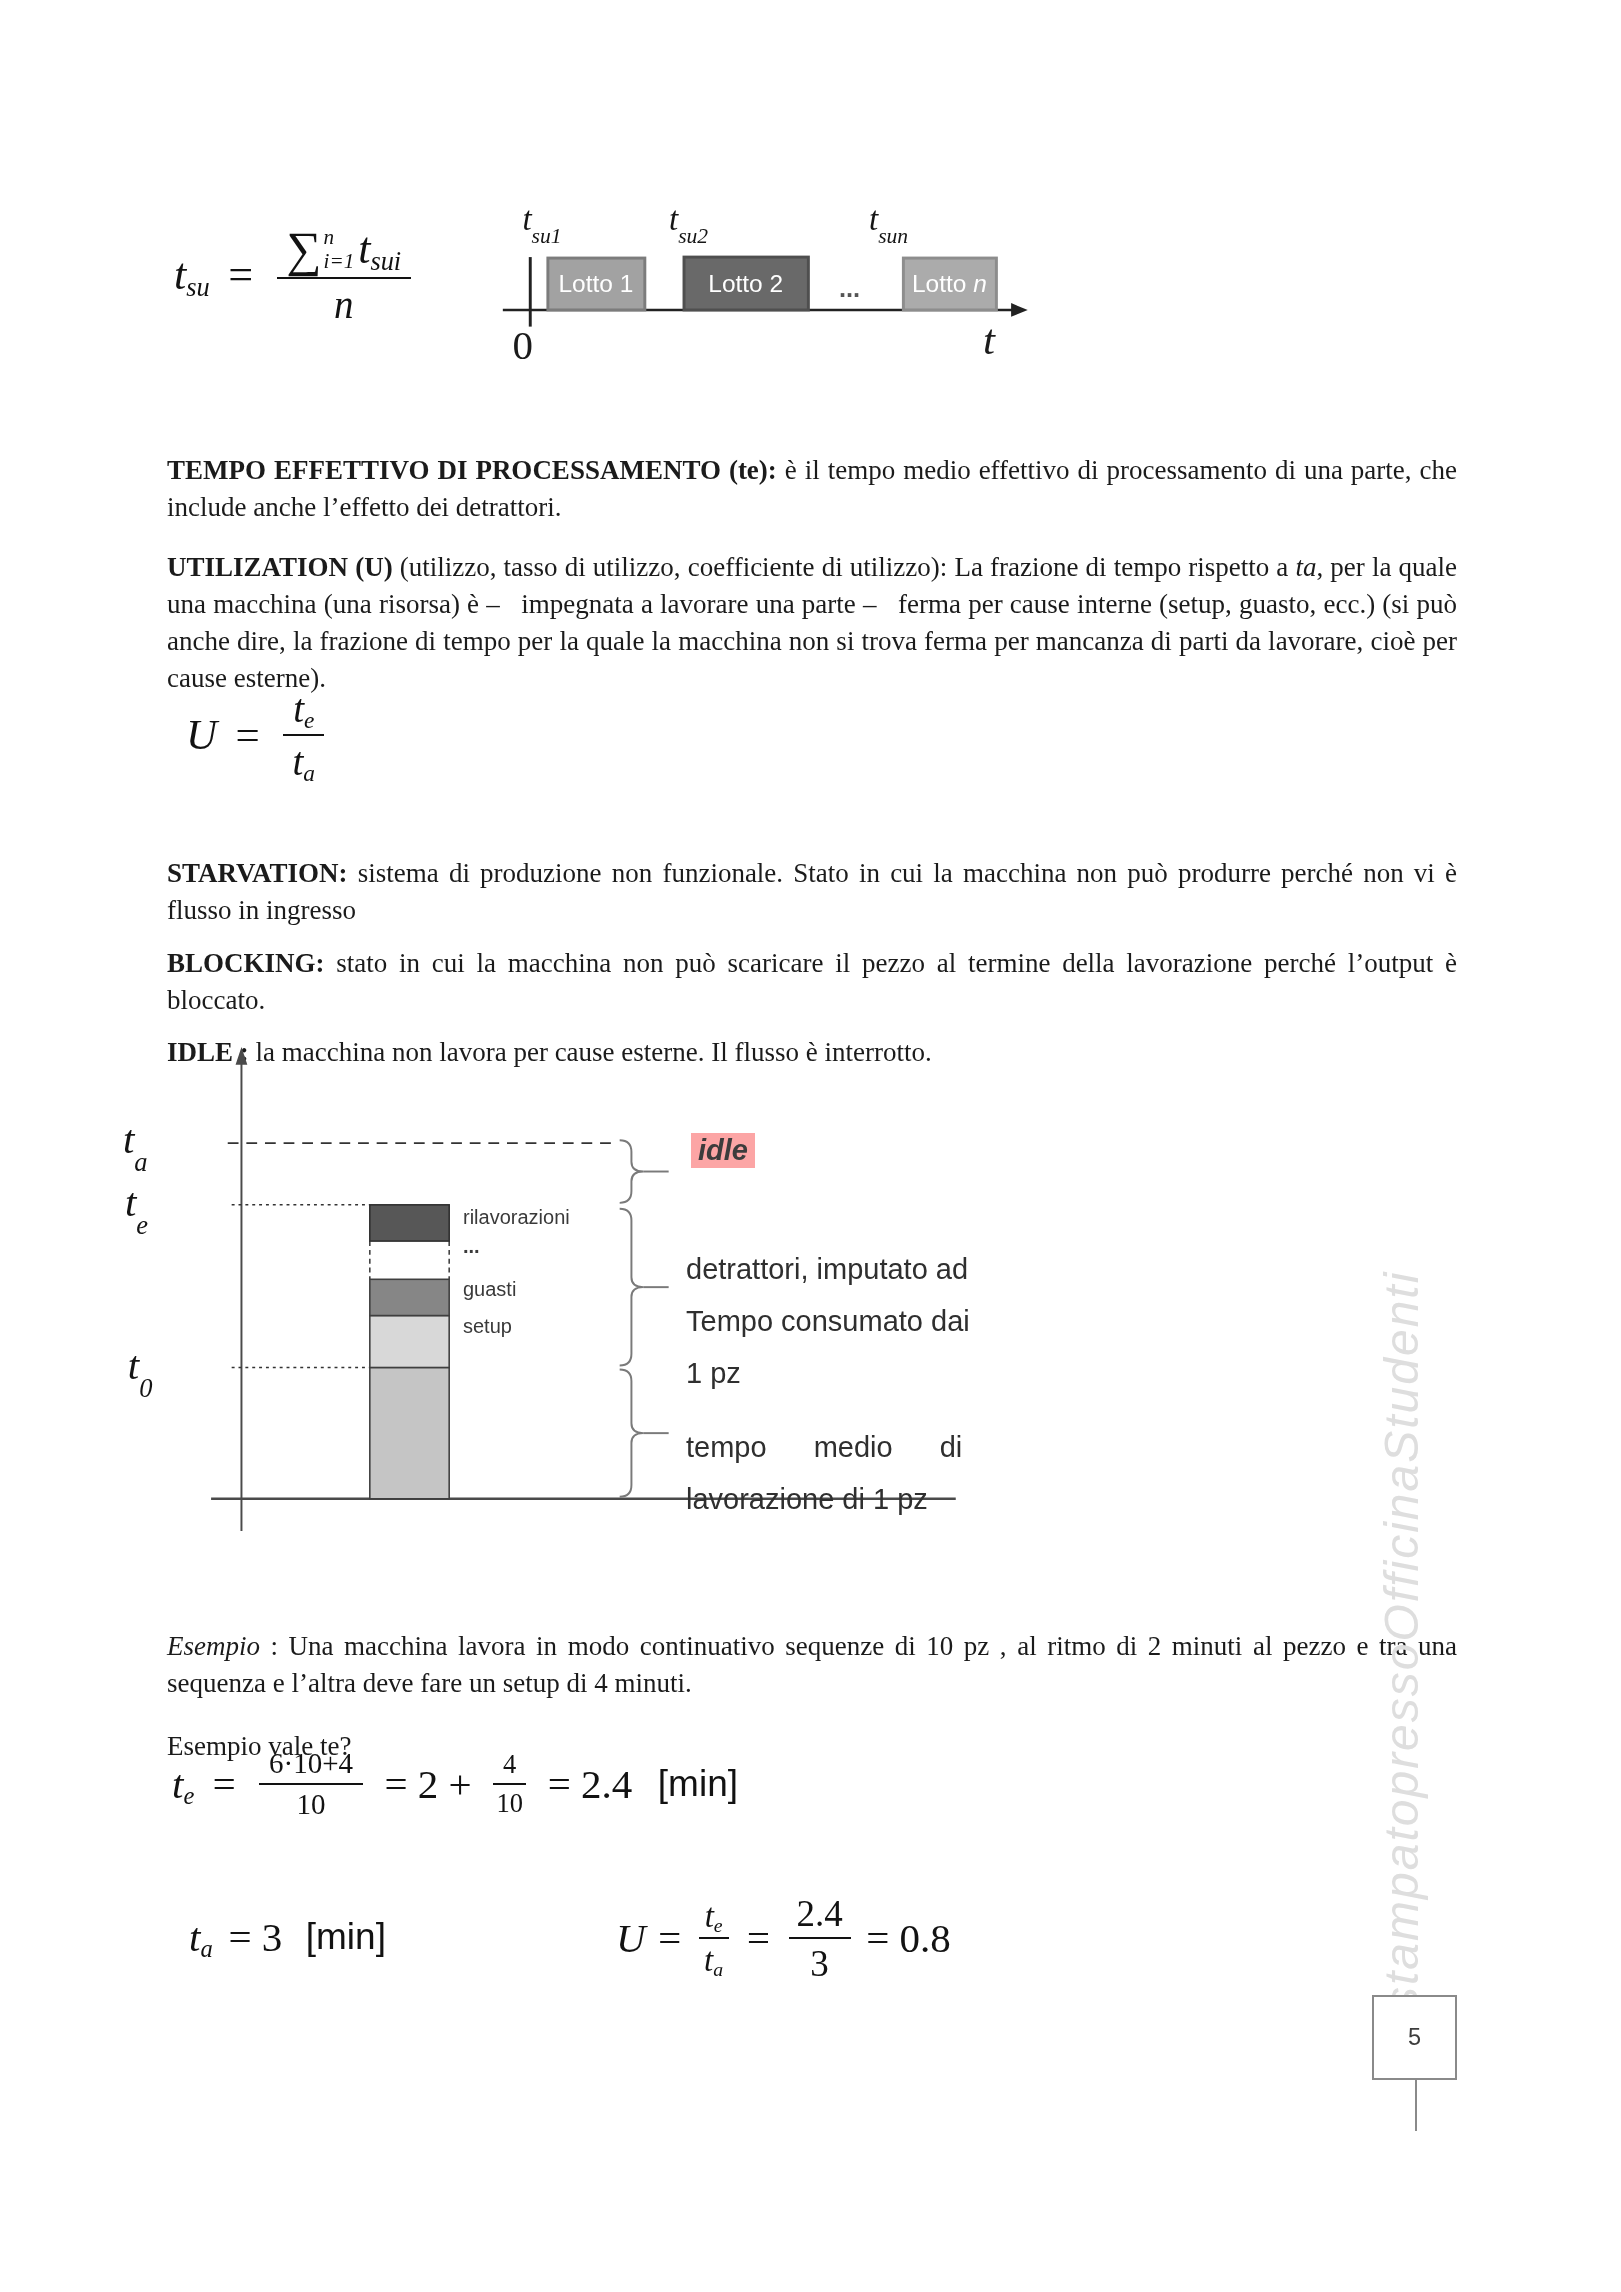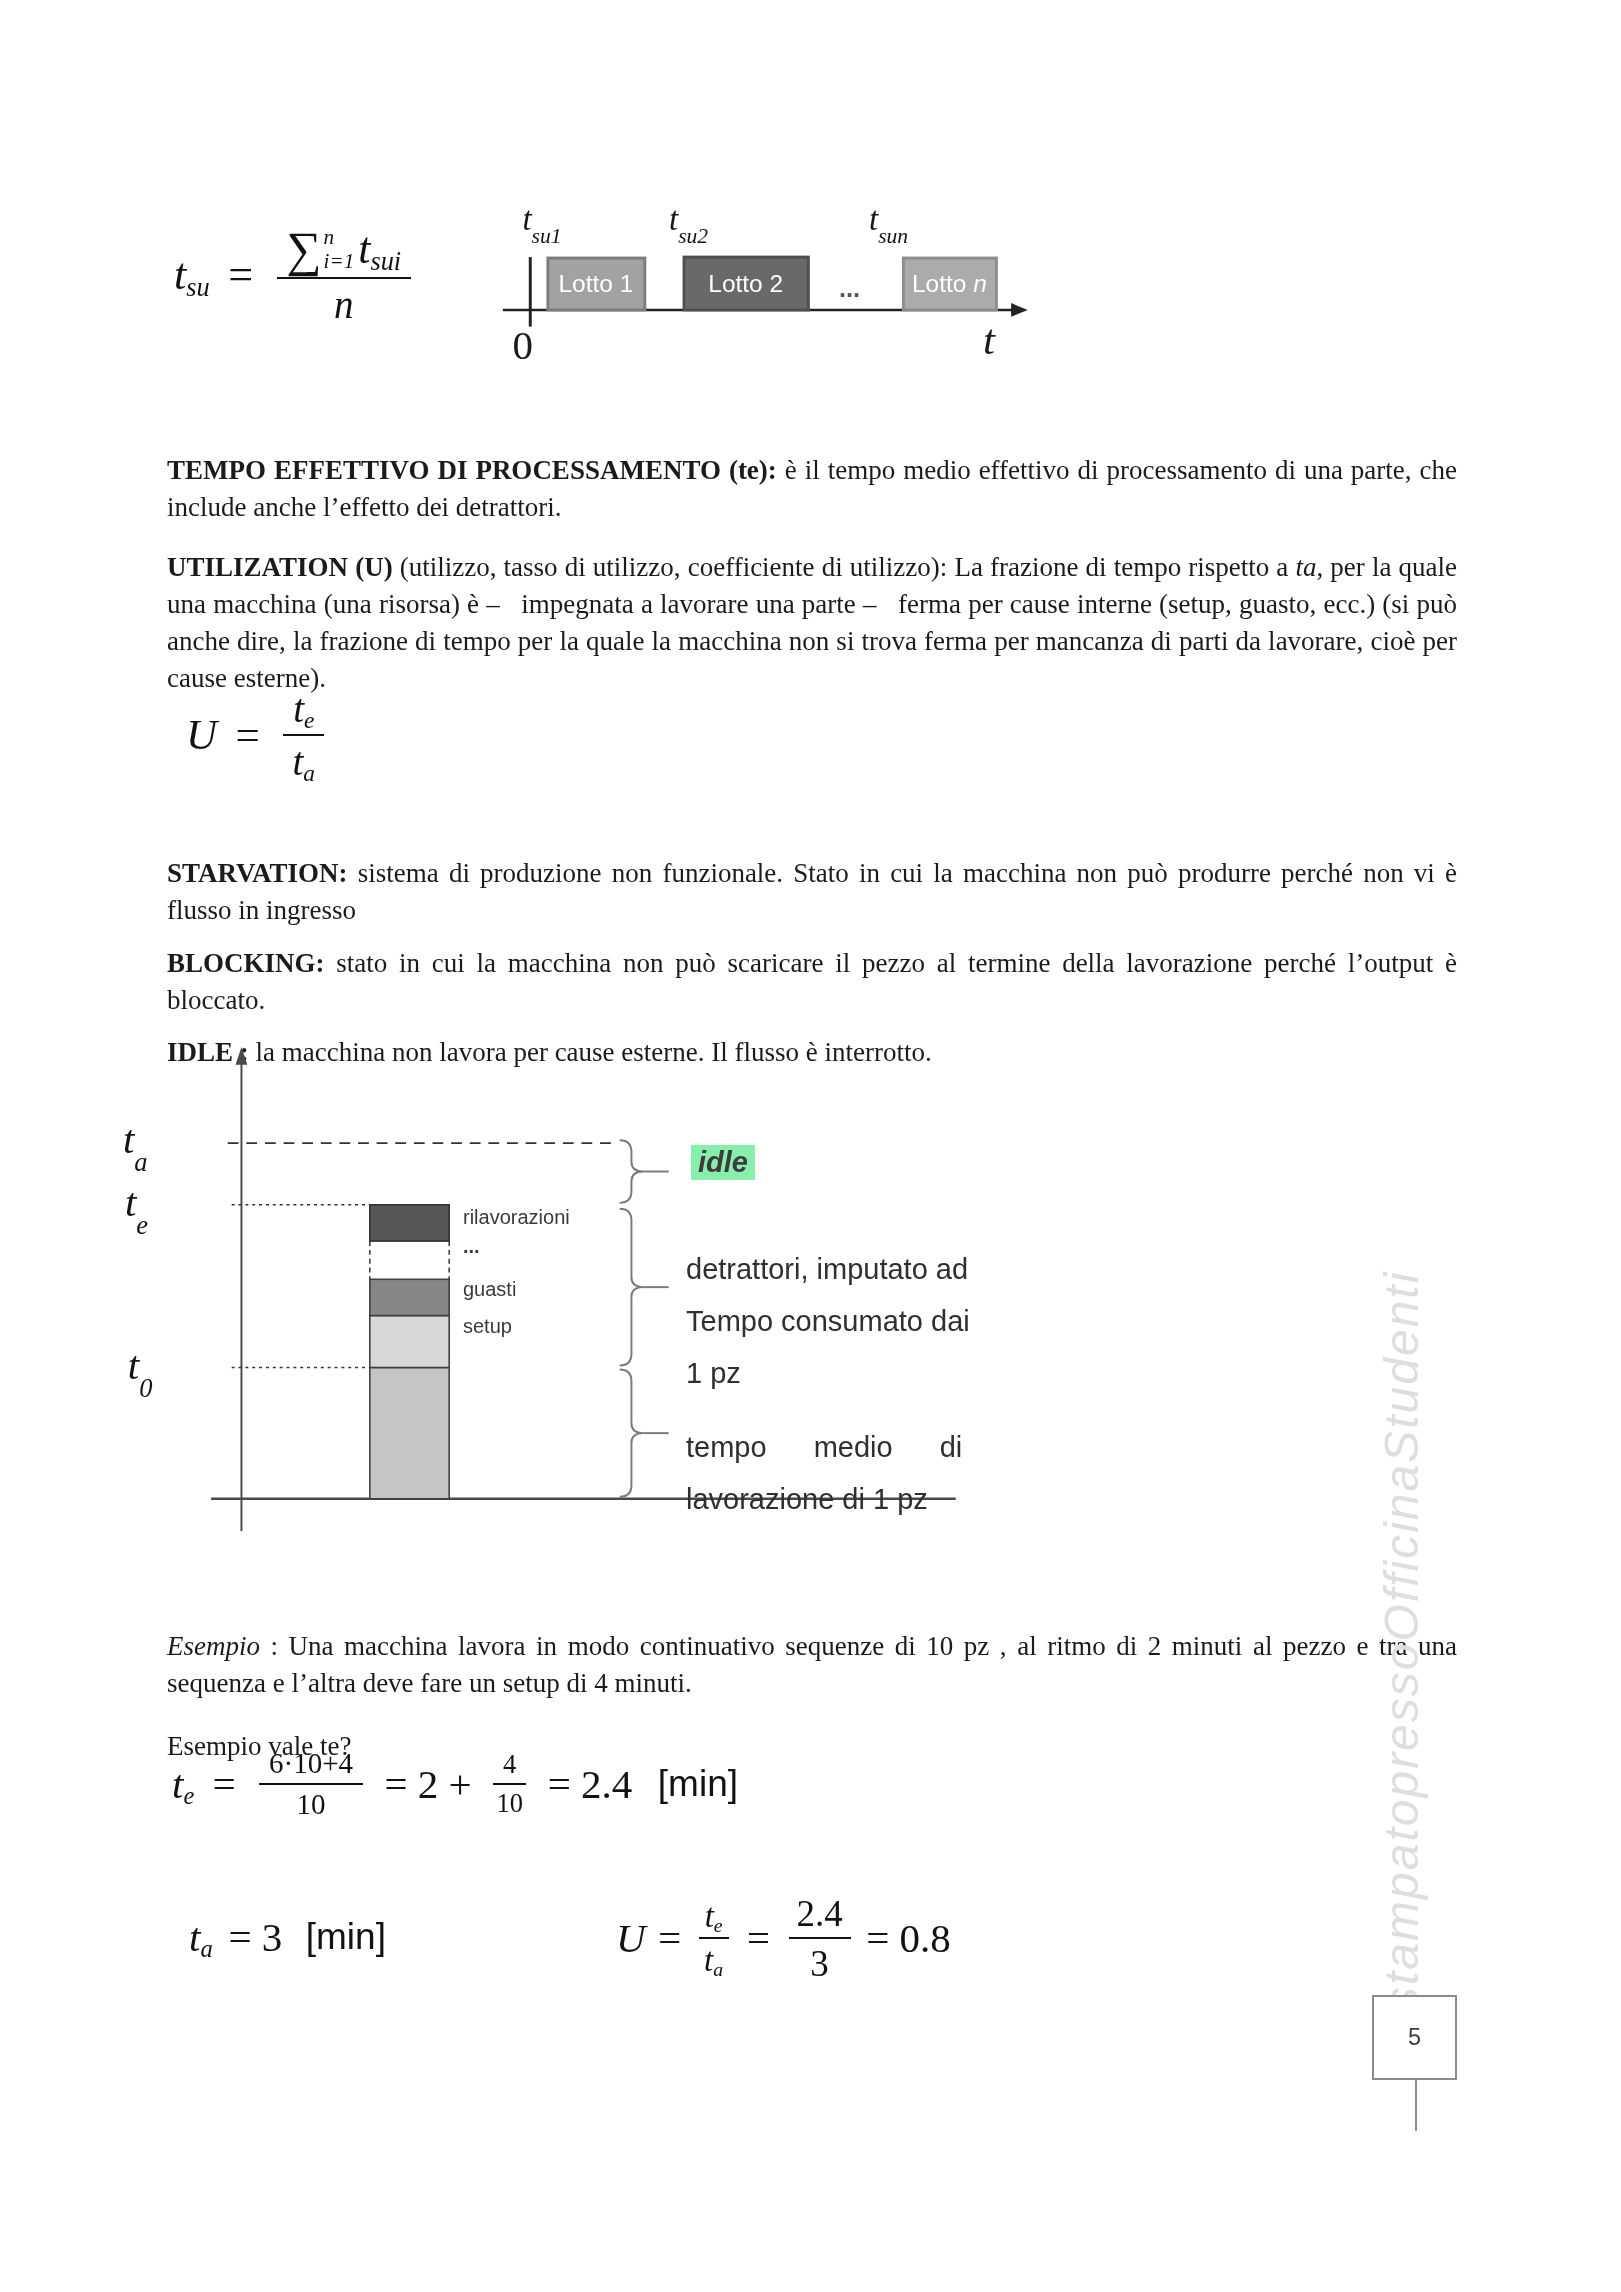--- a/index.html
+++ b/index.html
@@ -26,22 +26,22 @@
            line-height:1.15;margin:0 3.9px 0 2px;}
   
   .lotto{position:absolute;left:495px;top:201px;width:568px;height:167px;}
   .lotto .toplab{position:absolute;font-size:33px;font-style:italic;font-family:"Liberation Serif",serif;color:#151515;}
   .lotto .toplab sub{font-size:21.6px;position:relative;top:5.9px;}
   
   .chart{position:absolute;left:118px;top:1039px;width:1166px;height:510px;}
   .chart .ylab{position:absolute;font-size:41px;font-style:italic;font-family:"Liberation Serif",serif;color:#141414;}
   .chart .ylab sub{font-size:26.5px;position:relative;top:8.8px;}
   .seglab{position:absolute;left:345px;font-family:"Liberation Sans",sans-serif;font-size:20px;color:#3a3a3a;}
-  .idlelab{position:absolute;left:573px;top:106px;font-family:"Liberation Sans",sans-serif;
-           font-size:29px;font-weight:700;font-style:italic;color:#3c3c3c;background:#86efac;padding:1px 6.9px;}
+  .idlelab{position:absolute;left:573px;top:94px;font-family:"Liberation Sans",sans-serif;
+           font-size:29px;font-weight:700;font-style:italic;color:#3c3c3c;background:#fca5a5;padding:1px 6.9px;}
   .sidetext{position:absolute;left:568px;font-family:"Liberation Sans",sans-serif;font-size:29px;
             line-height:52px;color:#2f2f2f;}
   
   .watermark{position:absolute;left:1374px;top:2011px;transform:rotate(-90deg);transform-origin:0 0;
              white-space:nowrap;font-family:"Liberation Sans",sans-serif;font-style:italic;
              font-size:48px;letter-spacing:2px;color:#dedede;}
   
   .pagebox{position:absolute;left:1372px;top:1995px;width:81px;height:81px;border:2px solid #8a8a8a;
            display:flex;align-items:center;justify-content:center;font-size:23.5px;color:#3d3d3d;
            font-family:"Liberation Sans",sans-serif;background:#fff;}

